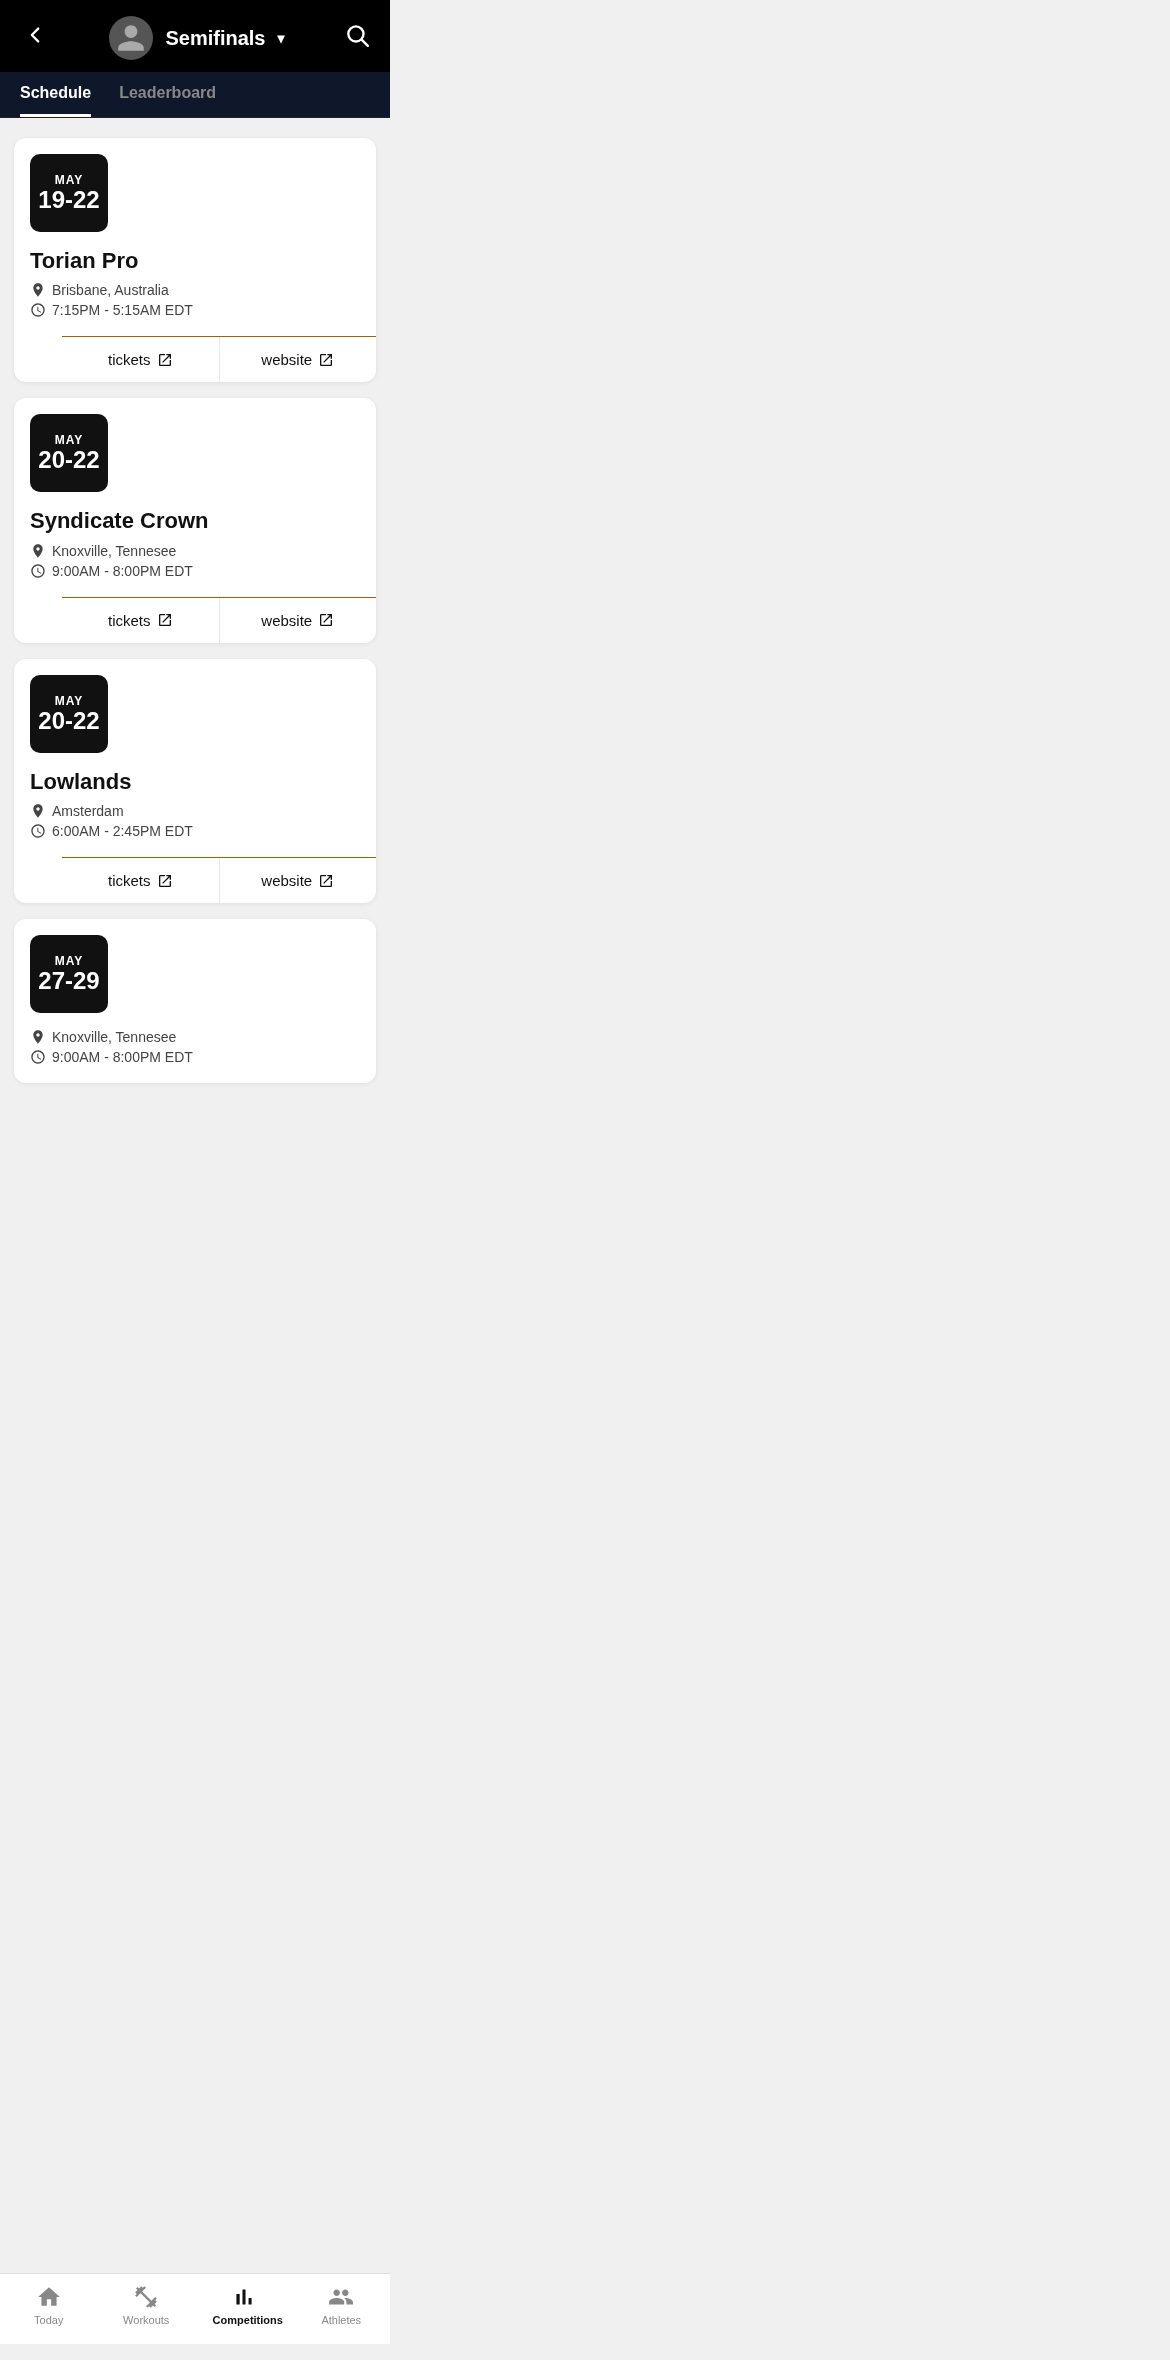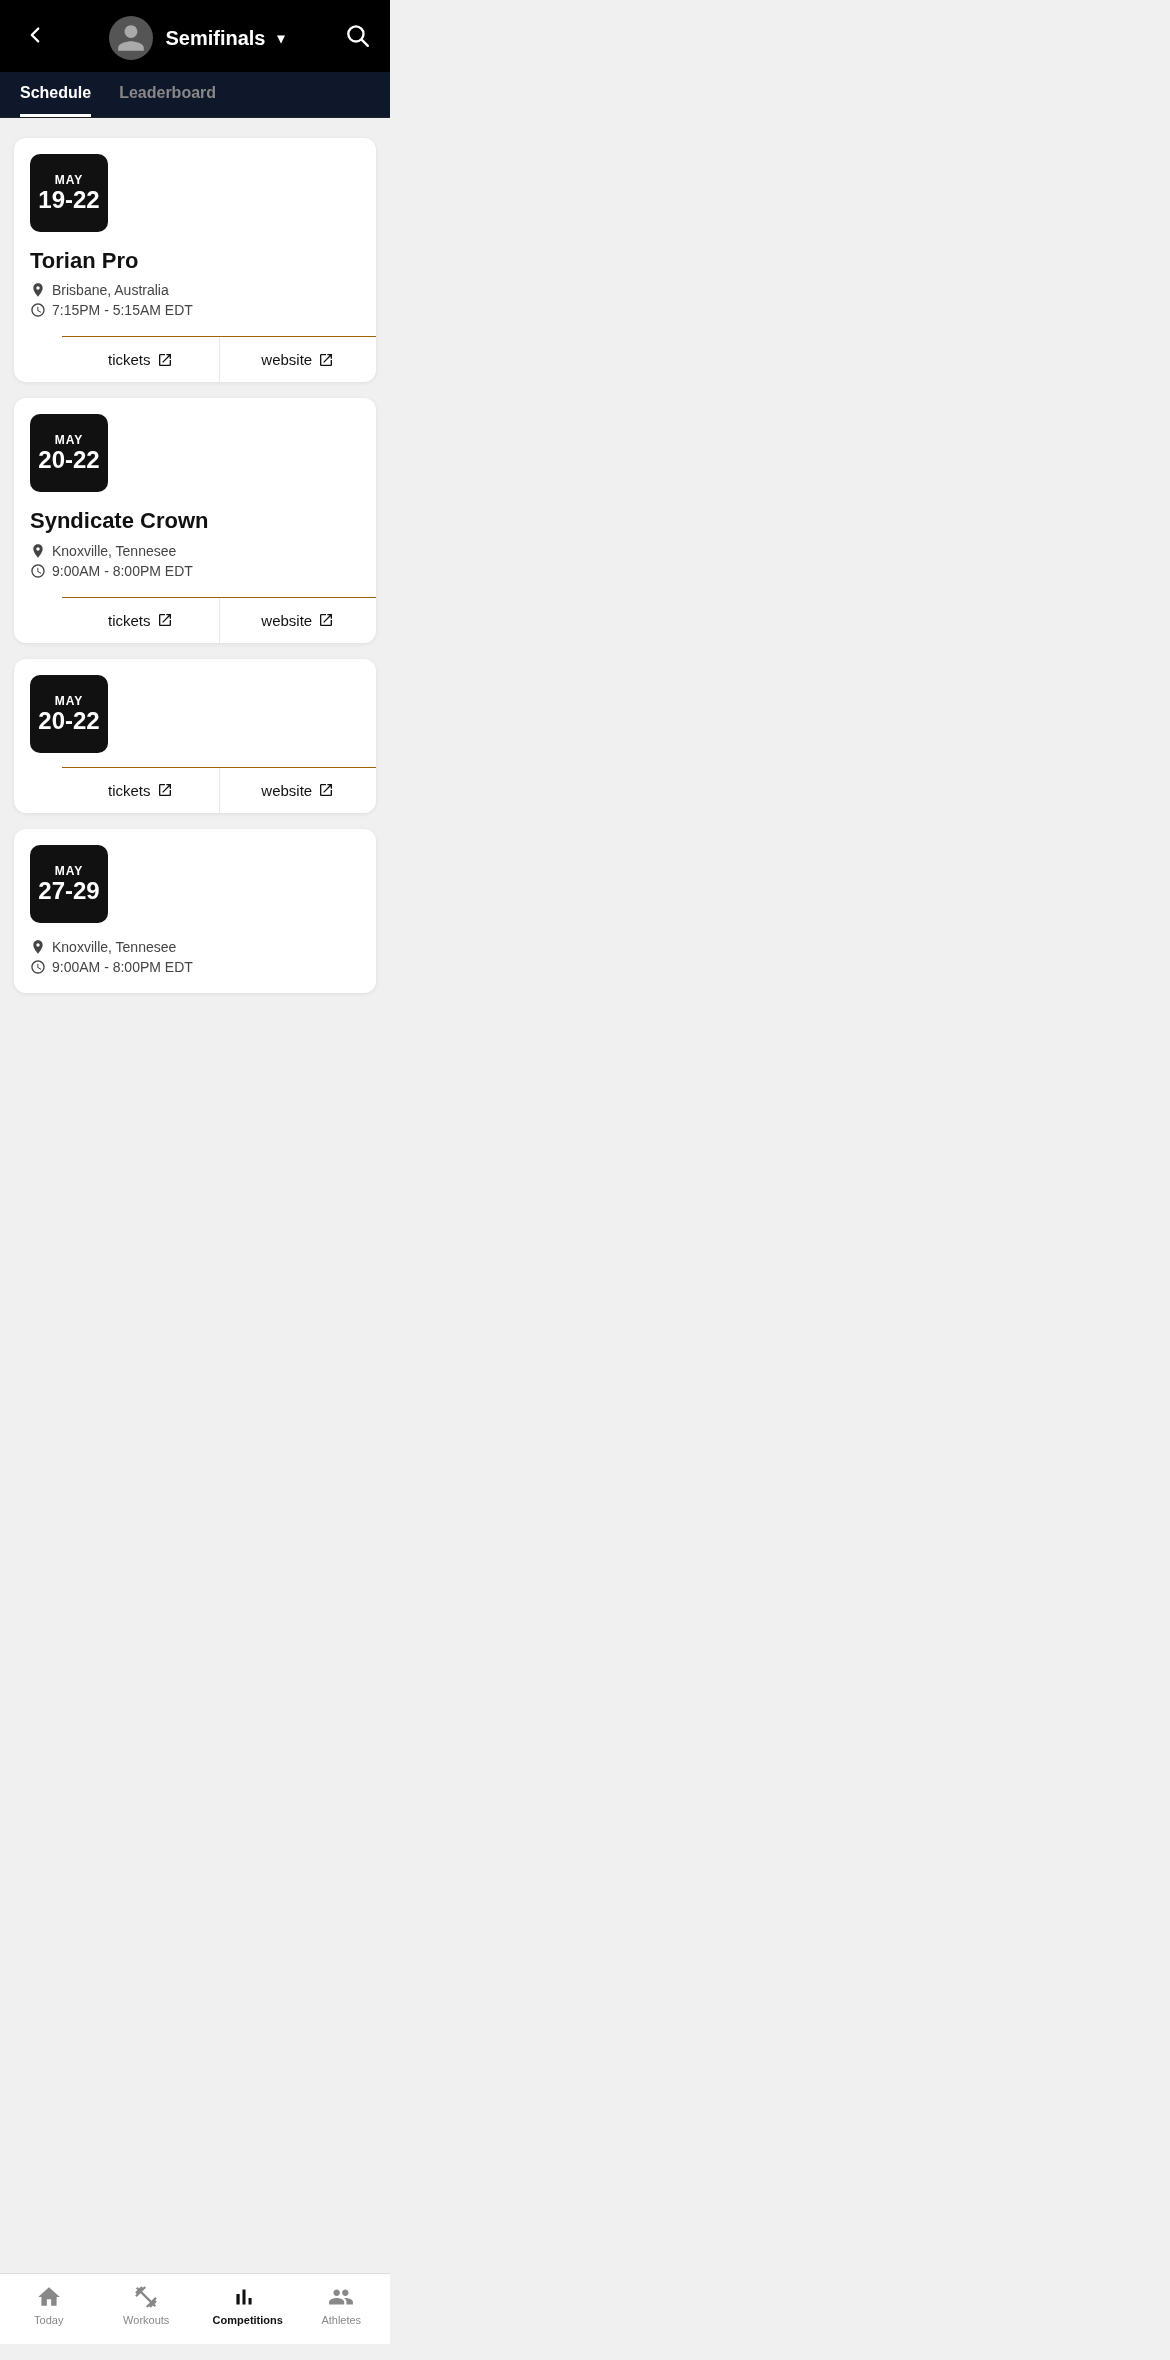--- a/index.html
+++ b/index.html
@@ -339,20 +339,35 @@
       </button>
     </div>
   </div>
 
   <div class="event-card">
     <div class="event-top">
       <div class="event-date-badge">
         <span class="month">MAY</span>
         <span class="days">20-22</span>
       </div>
+      <div class="event-info">
+        <div class="event-name">Lowlands</div>
+        <div class="event-meta">
+          <svg viewBox="0 0 24 24" xmlns="http://www.w3.org/2000/svg">
+              <path d="M12 2C8.13 2 5 5.13 5 9c0 5.25 7 13 7 13s7-7.75 7-13c0-3.87-3.13-7-7-7zm0 9.5c-1.38 0-2.5-1.12-2.5-2.5s1.12-2.5 2.5-2.5 2.5 1.12 2.5 2.5-1.12 2.5-2.5 2.5z"></path>
+            </svg>
+          <span>Amsterdam</span>
+        </div>
+        <div class="event-meta">
+          <svg viewBox="0 0 24 24" xmlns="http://www.w3.org/2000/svg">
+              <path d="M12 2C6.48 2 2 6.48 2 12s4.48 10 10 10 10-4.48 10-10S17.52 2 12 2zm0 18c-4.41 0-8-3.59-8-8s3.59-8 8-8 8 3.59 8 8-3.59 8-8 8zm.5-13H11v6l5.25 3.15.75-1.23-4.5-2.67V7z"></path>
+            </svg>
+          <span>6:00AM  -  2:45PM EDT</span>
+        </div>
+      </div>
     </div>
     <div class="event-buttons">
       <button class="event-btn">
         <span>tickets</span>
         <svg viewBox="0 0 24 24" xmlns="http://www.w3.org/2000/svg">
             <path d="M19 19H5V5h7V3H5c-1.1 0-2 .9-2 2v14c0 1.1.9 2 2 2h14c1.1 0 2-.9 2-2v-7h-2v7zM14 3v2h3.59l-9.83 9.83 1.41 1.41L19 6.41V10h2V3h-7z"></path>
           </svg>
       </button>
       <button class="event-btn">
         <span>website</span>

